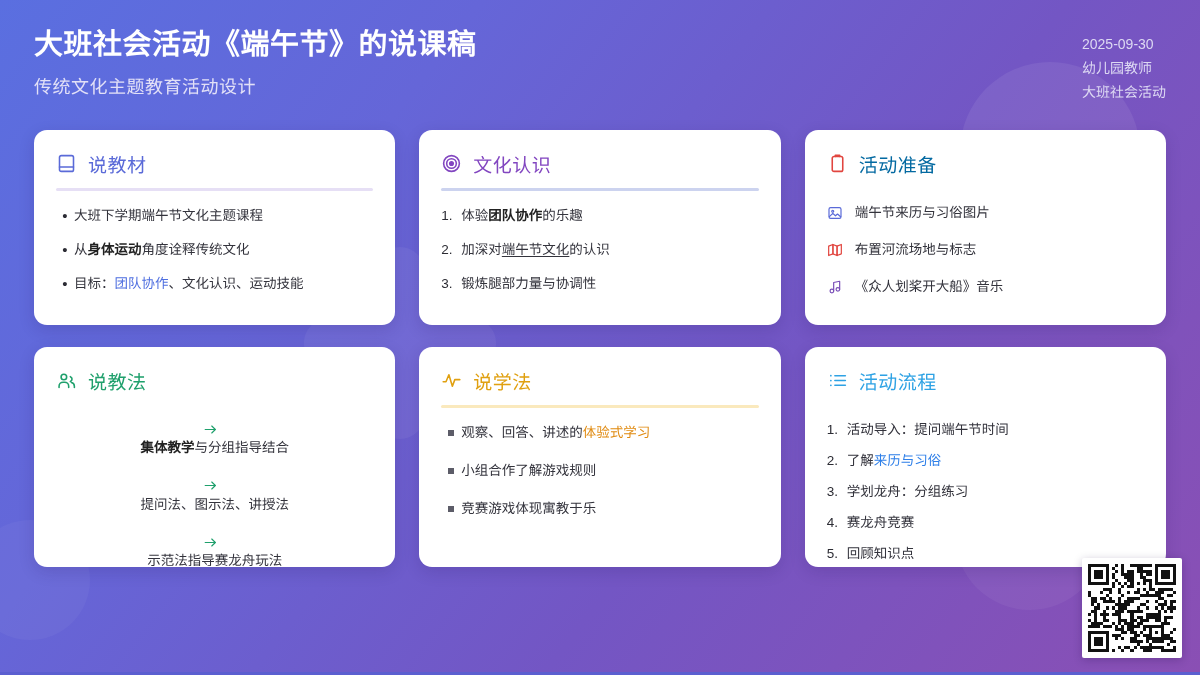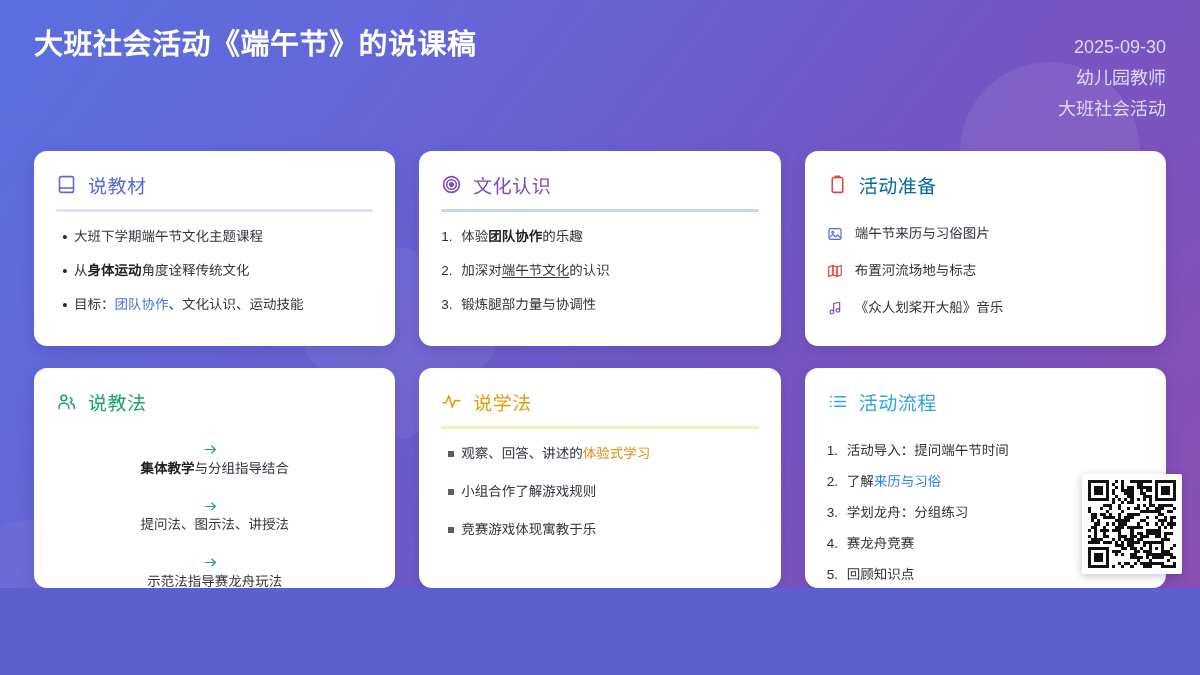--- a/index.html
+++ b/index.html
@@ -5,21 +5,21 @@
 <style>
   * { margin:0; padding:0; box-sizing:border-box; }
   html, body { width:1200px; height:675px; }
   body {
     font-family:"Liberation Sans","DejaVu Sans",sans-serif;
     background:#5b5fd0;
     overflow:hidden;
   }
   .slide {
     position:relative;
-    width:1200px; height:588px;
+    width:1200px; height:672px;
     background:linear-gradient(128deg,#5a6fe0 0%, #6566d8 28%, #7356c4 62%, #8a4fb4 100%);
     overflow:hidden;
   }
   
   .deco { position:absolute; pointer-events:none; }
   .deco-circle-1 {
     width:180px; height:180px; border-radius:50%;
     background:rgba(255,255,255,0.075);
     right:60px; top:62px;
   }
@@ -51,22 +51,22 @@
   .main-title {
     font-size:29px; font-weight:bold; color:#ffffff;
     letter-spacing:0.5px; line-height:1.25;
   }
   .sub-title {
     margin-top:10px;
     font-size:18px; color:#e2e0f7; font-weight:normal;
     letter-spacing:0.5px;
   }
   .meta {
-    text-align:right; color:#ddd9f3;
-    font-size:18px; line-height:1.72; padding-top:6px;
+    text-align:left; color:#ddd9f3;
+    font-size:14px; line-height:1.72; padding-top:6px;
   }
   .meta div { white-space:nowrap; }
 
   
   .grid {
     position:relative;
     margin:26px 34px 0 34px;
     display:grid;
     grid-template-columns:repeat(3,1fr);
     grid-template-rows:195px 220px;
@@ -153,20 +153,21 @@
 <div class="slide">
 
   <div class="deco deco-circle-1"></div>
   <div class="deco deco-circle-2"></div>
   <div class="deco deco-diamond"></div>
   <div class="deco deco-circle-3"></div>
 
   <header class="header">
     <div class="title-block">
       <h1 class="main-title">大班社会活动《端午节》的说课稿</h1>
+      <div class="sub-title">传统文化主题教育活动设计</div>
     </div>
     <div class="meta">
       <div>2025-09-30</div>
       <div>幼儿园教师</div>
       <div>大班社会活动</div>
     </div>
   </header>
 
   <main class="grid" id="card-grid">
       <section class="card t-indigo">

